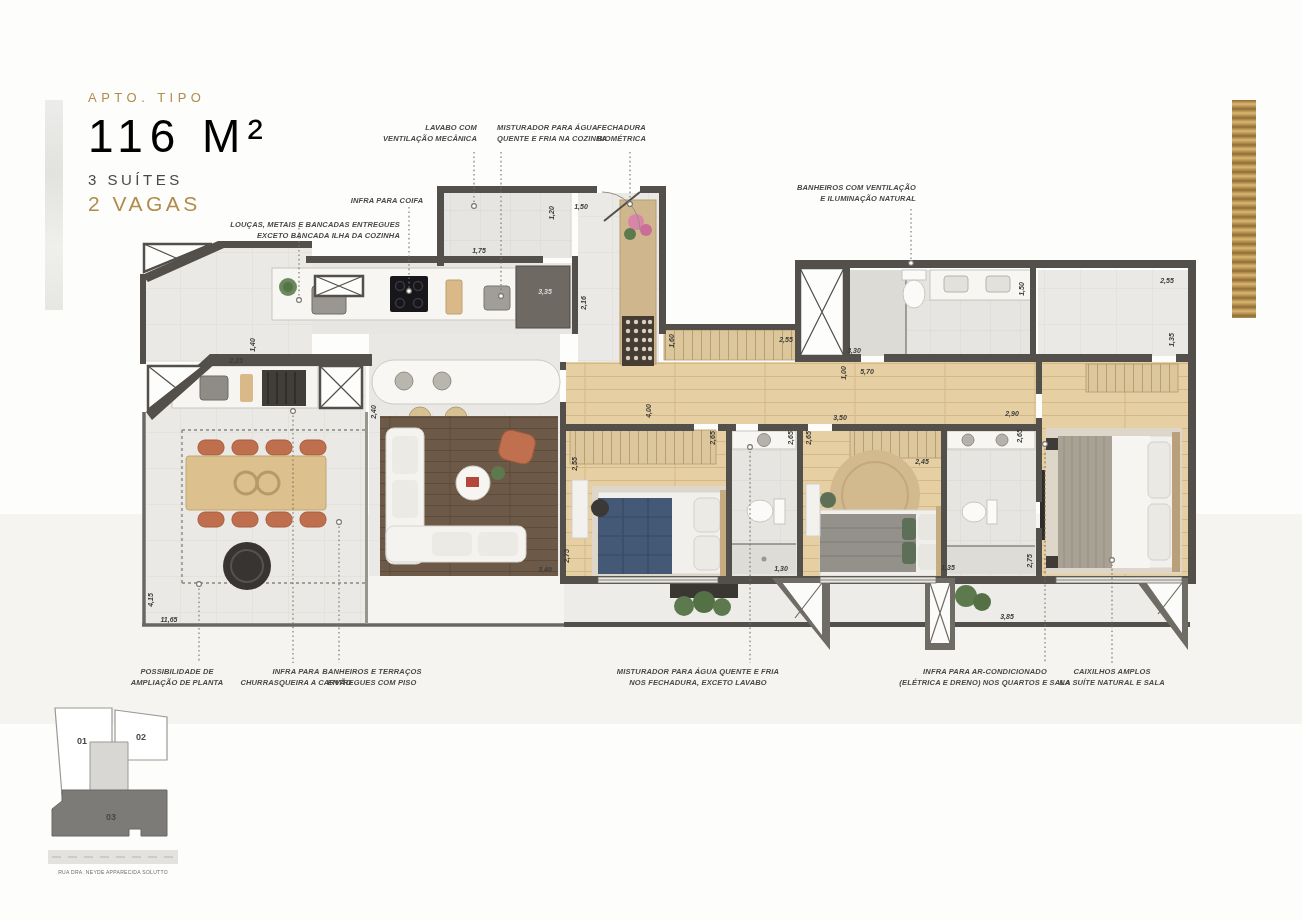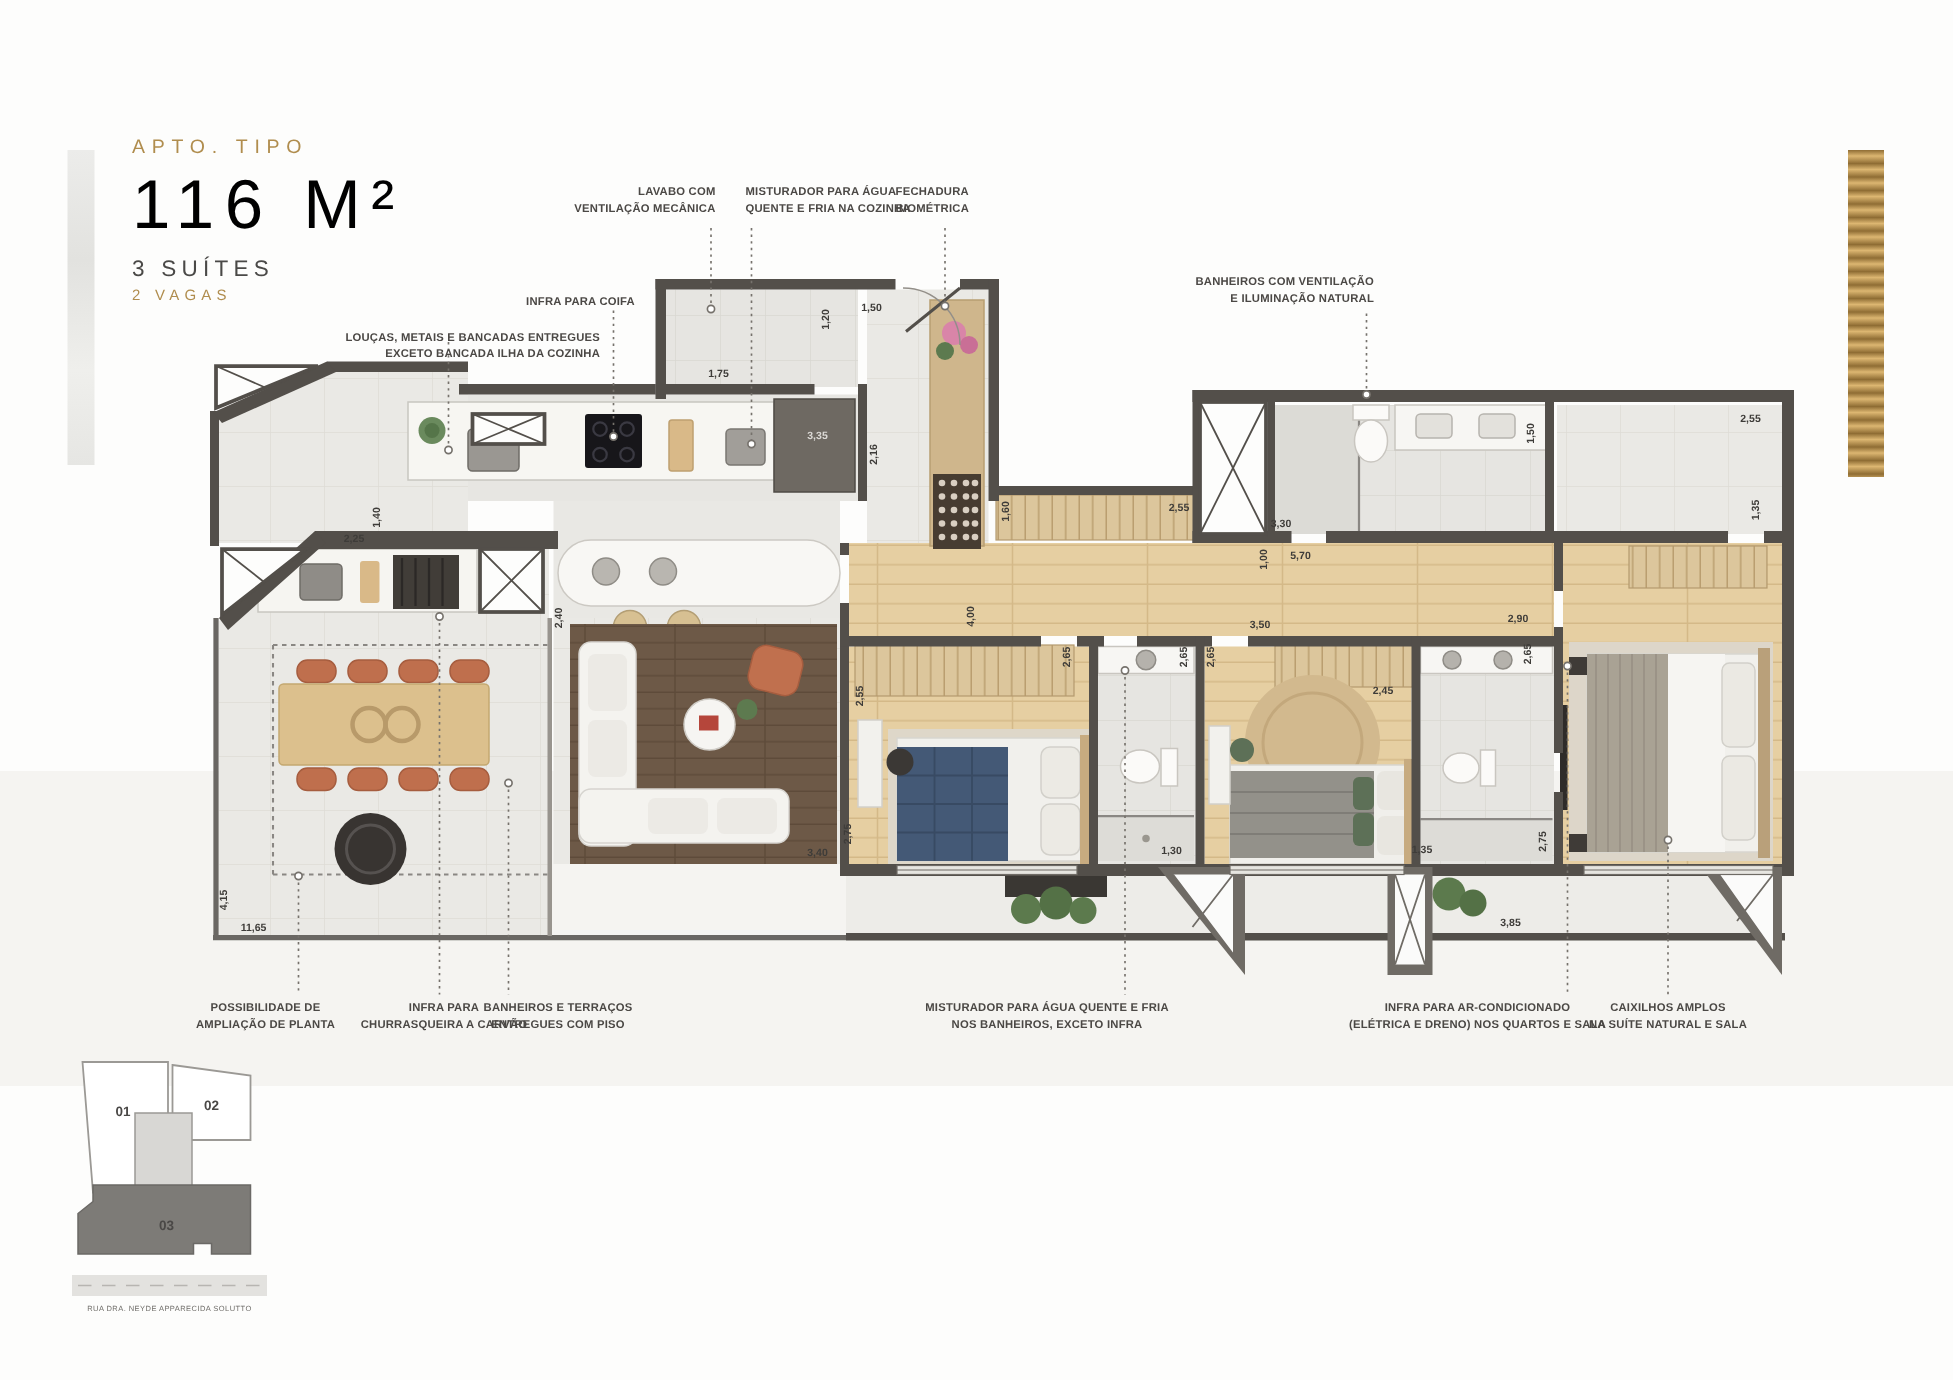--- a/index.html
+++ b/index.html
@@ -7,23 +7,23 @@
         font-family:"Liberation Sans",sans-serif;}
   .band{position:absolute;left:0;top:514px;width:1302px;height:210px;background:#f5f4f1;}
   .marble{position:absolute;left:45px;top:100px;width:18px;height:210px;
           background:linear-gradient(180deg,#ececea,#e2e2df 35%,#efefec 70%,#e6e6e3);}
   .slats{position:absolute;left:1232px;top:100px;width:24px;height:218px;
          background:repeating-linear-gradient(180deg,#8f6d34 0px,#dcb671 4px,#8f6d34 9px);}
   .titleblock{position:absolute;left:88px;top:90px;}
   .kicker{font-size:13px;letter-spacing:4.5px;color:#b08d4e;}
   .area{font-size:46px;letter-spacing:7px;color:#000000;font-weight:300;margin-top:4px;}
   .suites{font-size:15px;letter-spacing:3.5px;color:#4a4947;margin-top:8px;}
-  .vagas{font-size:10px;letter-spacing:3.5px;color:#b08d4e;margin-top:4px;}
+  .vagas{font-size:21px;letter-spacing:3.5px;color:#b08d4e;margin-top:4px;}
   svg.plan,svg.leaders{position:absolute;left:0;top:0;}
-  #labels{position:absolute;left:0;top:0;width:1302px;height:920px;pointer-events:none;}
+  #labels{position:absolute;left:0;top:0;width:1302px;height:920px;pointer-events:none;font-style:italic;}
   .callout{position:absolute;font-size:7.5px;font-weight:700;color:#4b4845;
            line-height:1.45;letter-spacing:.15px;white-space:nowrap;}
   .callout.right{transform:translateX(-100%);text-align:right;}
   .callout.center{transform:translateX(-50%);text-align:center;}
   .dim{position:absolute;font-size:7px;font-weight:700;color:#3e3c39;
        transform:translate(-50%,-50%);white-space:nowrap;}
   .dim.rot{transform:translate(-50%,-50%) rotate(-90deg);}
   .dim.light{color:#dbd9d5;}
   .kp-label{font-size:9px;font-weight:700;fill:#4a4846;}
   .kp-street{font-size:5px;fill:#6f6d69;letter-spacing:.3px;}
@@ -435,21 +435,21 @@
       <div class="callout center" style="left: 296px; top: 667px;">
         <div>INFRA PARA</div>
         <div>CHURRASQUEIRA A CARVÃO</div>
       </div>
       <div class="callout center" style="left: 372px; top: 667px;">
         <div>BANHEIROS E TERRAÇOS</div>
         <div>ENTREGUES COM PISO</div>
       </div>
       <div class="callout center" style="left: 698px; top: 667px;">
         <div>MISTURADOR PARA ÁGUA QUENTE E FRIA</div>
-        <div>NOS BANHEIROS, EXCETO INFRA</div>
+        <div>NOS FECHADURA, EXCETO LAVABO</div>
       </div>
       <div class="callout center" style="left: 985px; top: 667px;">
         <div>INFRA PARA AR-CONDICIONADO</div>
         <div>(ELÉTRICA E DRENO) NOS QUARTOS E SALA</div>
       </div>
       <div class="callout center" style="left: 1112px; top: 667px;">
         <div>CAIXILHOS AMPLOS</div>
         <div>NA SUÍTE NATURAL E SALA</div>
       </div>
     </div>

